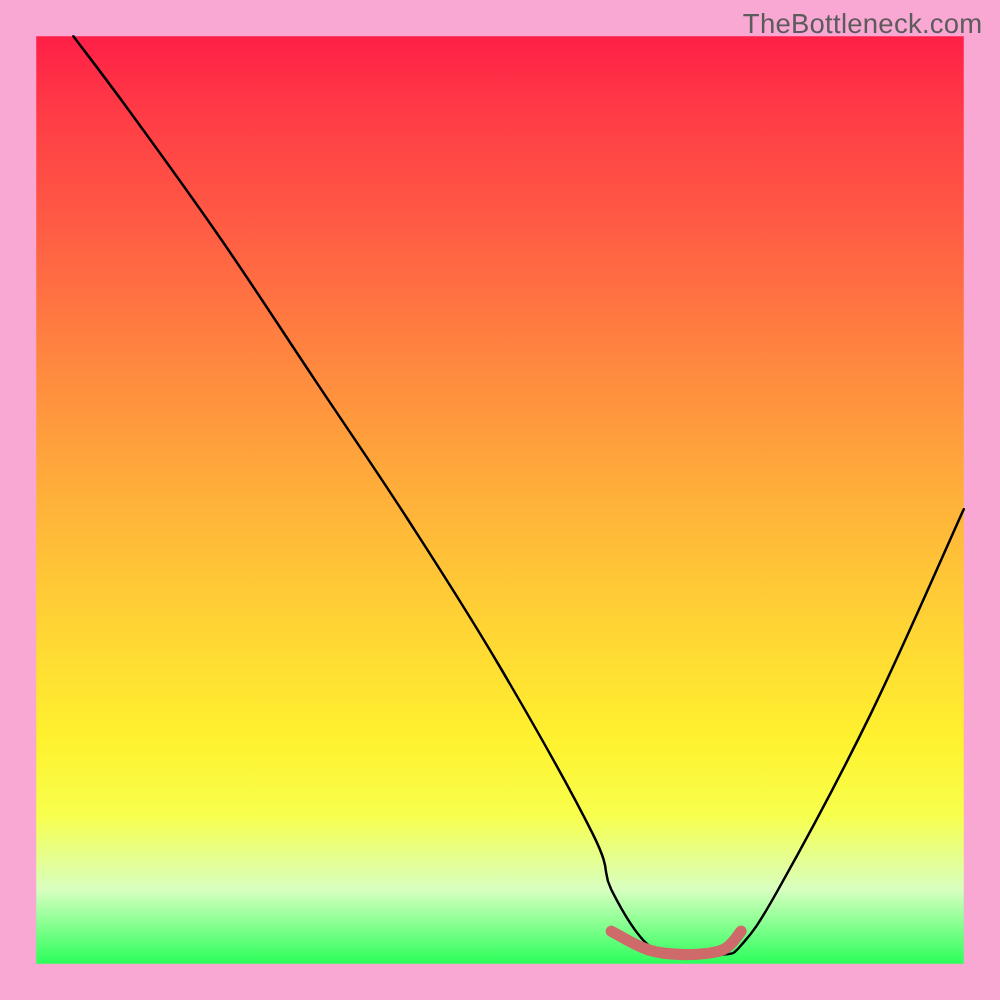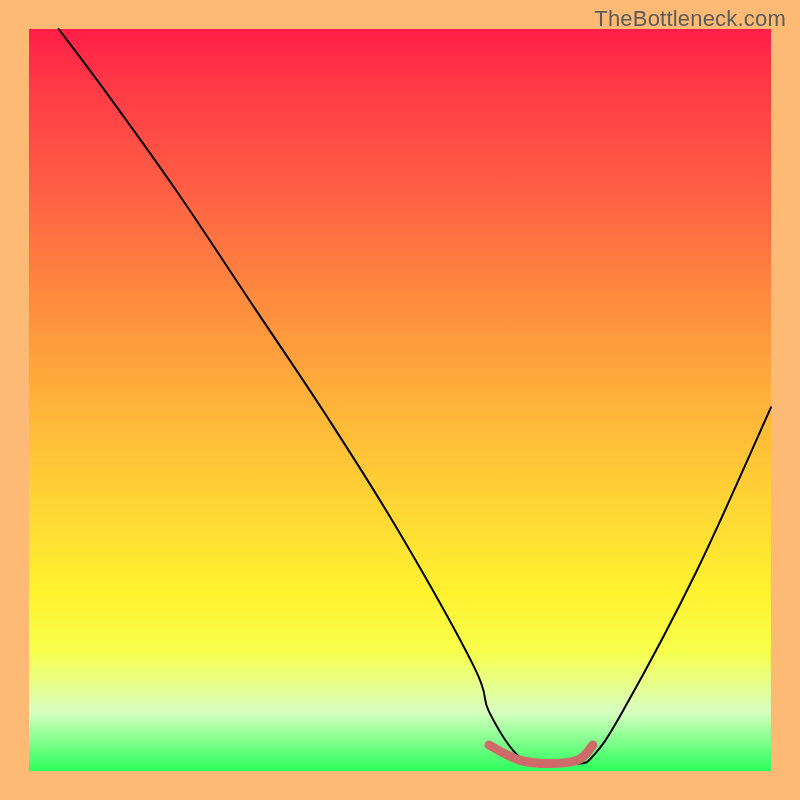--- a/index.html
+++ b/index.html
@@ -10,21 +10,21 @@
     background: #000;
     overflow: hidden;
     font-family: Arial, Helvetica, sans-serif;
   }
   .frame {
     position: absolute;
     left: 0;
     top: 0;
     width: 800px;
     height: 800px;
-    background: #fdba74;
+    background: #f9a8d4;
   }
   .plot-area {
     position: absolute;
     left: 29px;
     top: 29px;
     width: 742px;
     height: 742px;
     
     background: linear-gradient(
       to bottom,

